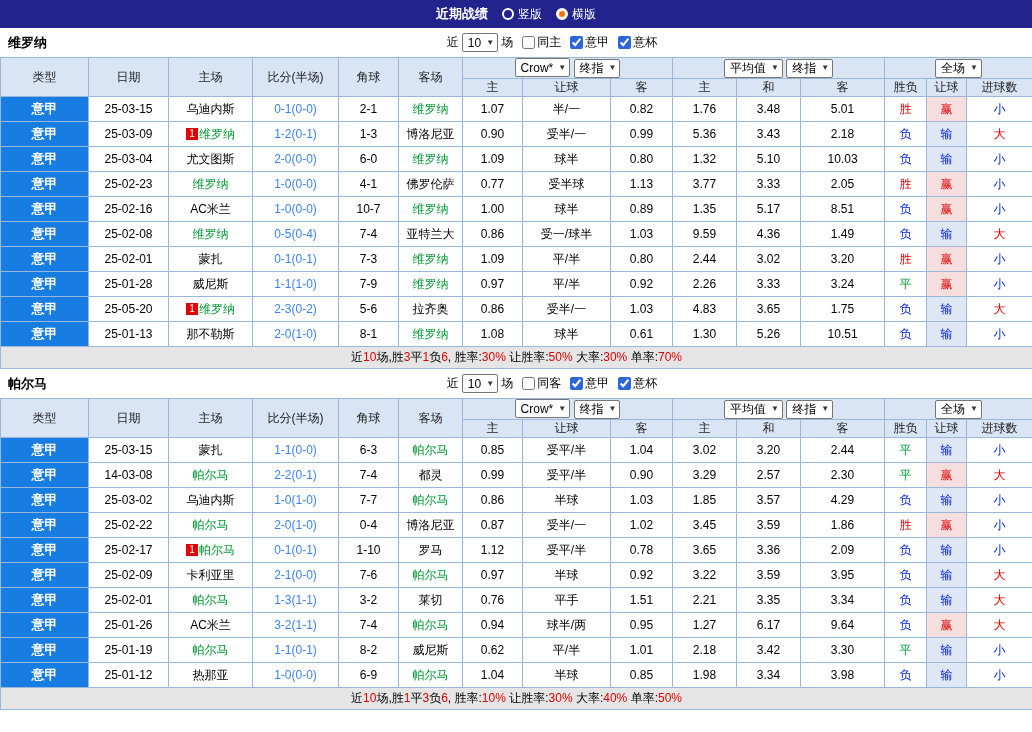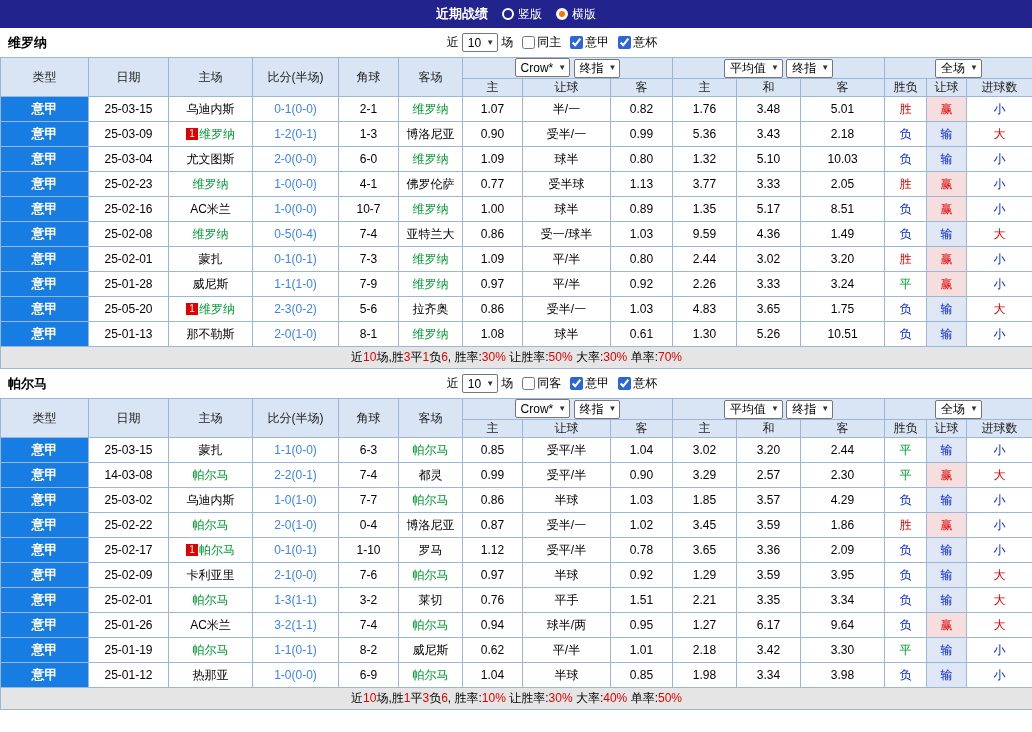--- a/index.html
+++ b/index.html
@@ -501,21 +501,21 @@
           <tr>
             <td class="type">意甲</td>
             <td>25-02-09</td>
             <td><span>卡利亚里</span></td>
             <td class="score">2-1(0-0)</td>
             <td>7-6</td>
             <td><span class="t-green">帕尔马</span></td>
             <td>0.97</td>
             <td>半球</td>
             <td>0.92</td>
-            <td>1.29</td>
+            <td>3.22</td>
             <td>3.59</td>
             <td>3.95</td>
             <td class="t-blue">负</td>
             <td class="t-blue bg-lose">输</td>
             <td class="t-red">大</td>
           </tr>
           <tr>
             <td class="type">意甲</td>
             <td>25-02-01</td>
             <td><span class="t-green">帕尔马</span></td>

